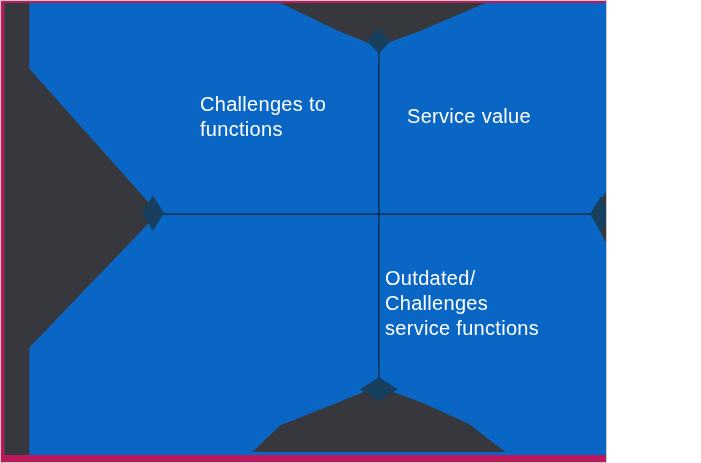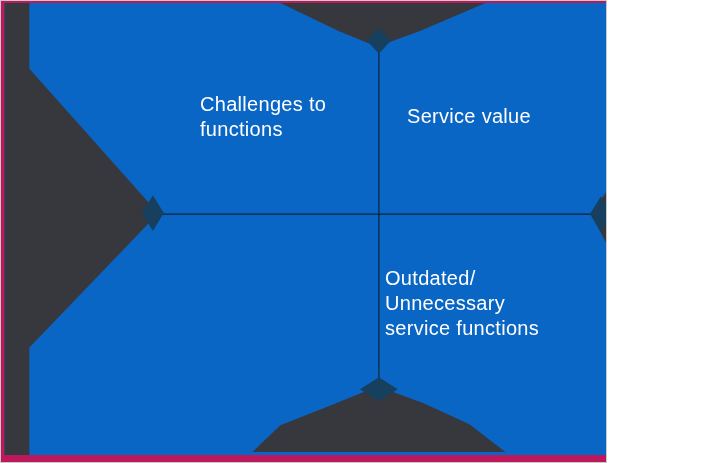--- a/index.html
+++ b/index.html
@@ -54,17 +54,17 @@
     <span>Challenges to</span>
     <span>functions</span>
   </div>
 
   <div class="qlabel label-top-right">
     <span>Service value</span>
   </div>
 
   <div class="qlabel label-bottom-right">
     <span>Outdated/</span>
-    <span>Unnecessary</span>
+    <span>Challenges</span>
     <span>service functions</span>
   </div>
 
 </div>
 
 </body></html>

